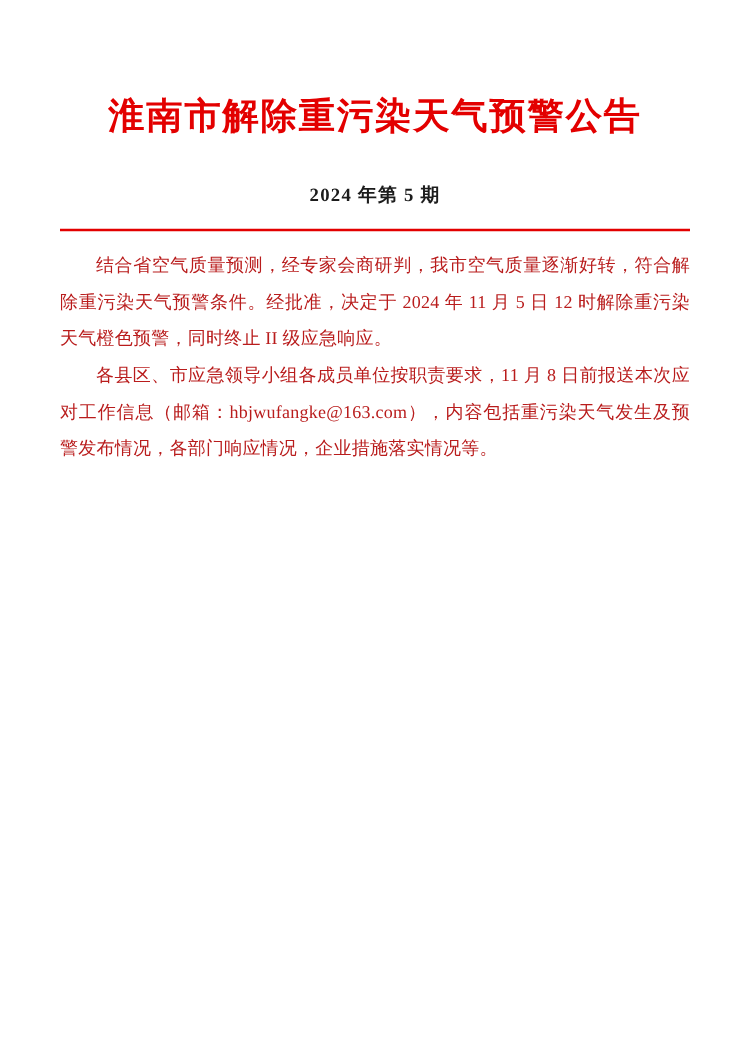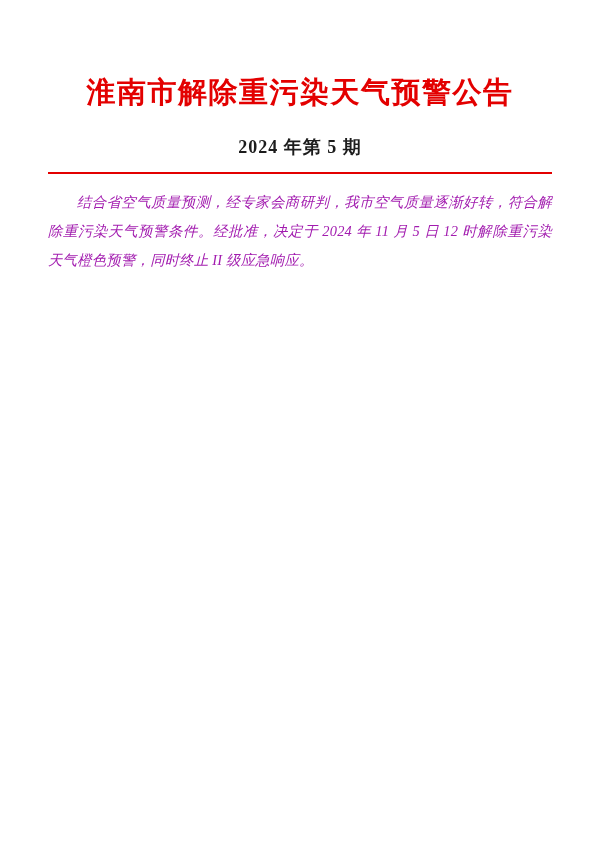--- a/index.html
+++ b/index.html
@@ -28,26 +28,26 @@
     text-align: center;
     color: #e30000;
     font-family: "DejaVu Serif", "Liberation Serif", serif;
     font-weight: bold;
     font-size: 29px;
     letter-spacing: 1.5px;
     line-height: 1.25;
     white-space: nowrap;
   }
   .doc-issue {
-    margin: 5px;
+    margin: 17px;
     padding-top: 20px;
     text-align: center;
     font-family: "Liberation Serif", "DejaVu Serif", serif;
     font-weight: bold;
-    font-size: 18px;
+    font-size: 15px;
     letter-spacing: 1px;
     color: #1c1c1c;
   }
   .red-rule {
     margin: 13px 0 0 0;
     height: 2px;
     background: #e30000;
     border: 0;
     width: 100%;
   }
@@ -55,32 +55,32 @@
     padding-top: 14px;
   }
   .body-text p {
     margin: 0;
     font-size: 14.4px;
     line-height: 2.02;
     text-align: justify;
     text-justify: inter-ideograph;
     text-indent: 2em;
     letter-spacing: 0.2px;
-    color: #a21caf;
-    font-style: italic;
+    color: #b91c1c;
   }
 </style>
 </head>
 <body>
 
 <div class="page">
 
   <h1 class="doc-title">淮南市解除重污染天气预警公告</h1>
 
   <div class="doc-issue">2024 年第 5 期</div>
 
   <hr class="red-rule">
 
   <div class="body-text">
     <p>结合省空气质量预测，经专家会商研判，我市空气质量逐渐好转，符合解除重污染天气预警条件。经批准，决定于 2024 年 11 月 5 日 12 时解除重污染天气橙色预警，同时终止 II 级应急响应。</p>
+    <p>各县区、市应急领导小组各成员单位按职责要求，11 月 8 日前报送本次应对工作信息（邮箱：hbjwufangke@163.com），内容包括重污染天气发生及预警发布情况，各部门响应情况，企业措施落实情况等。</p>
   </div>
 
 </div>
 
 </body></html>

